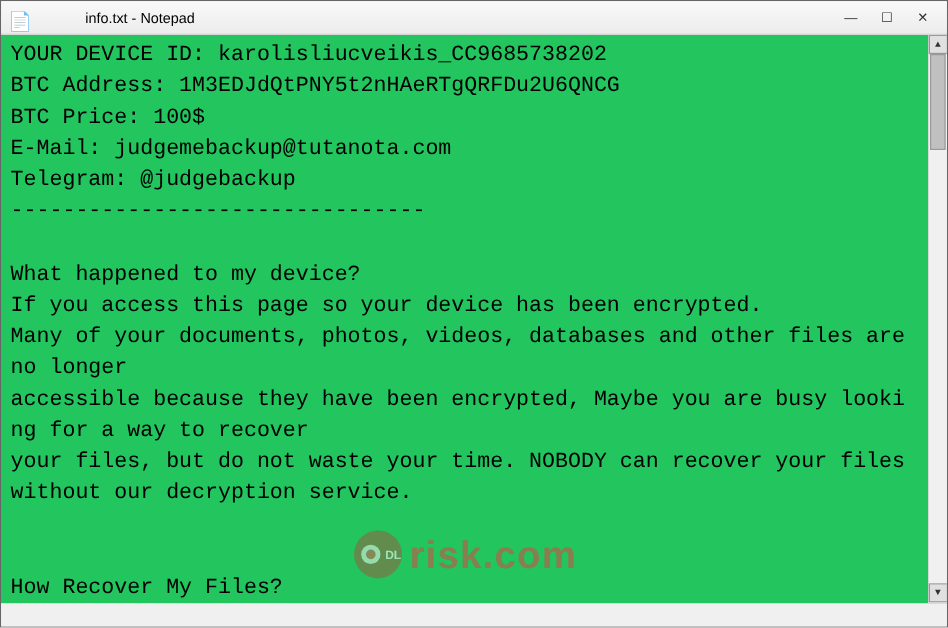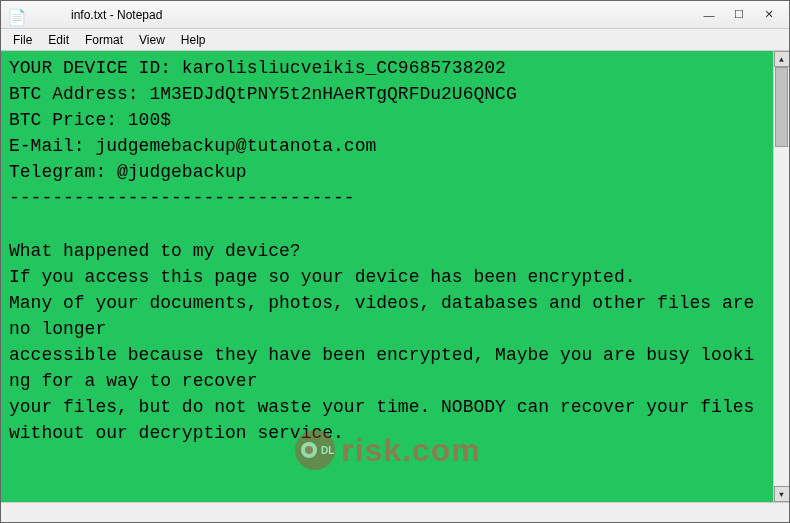--- a/index.html
+++ b/index.html
@@ -135,21 +135,21 @@
       left: 1px;
       right: 1px;
       height: 80px;
       background: #c0c0c0;
       border: 1px solid #999;
       cursor: pointer;
     }
 
     .watermark-container {
       position: absolute;
-      bottom: 30px;
+      bottom: 18px;
       left: 0;
       right: 16px;
       display: flex;
       justify-content: center;
       pointer-events: none;
       z-index: 10;
     }
 
     .watermark {
       opacity: 0.55;
@@ -200,27 +200,20 @@
       <span class="title-bar-icon">📄</span>
       <span class="title-bar-title">info.txt - Notepad</span>
     </div>
     <div class="title-bar-controls">
       <button class="ctrl-btn">—</button>
       <button class="ctrl-btn">☐</button>
       <button class="ctrl-btn close">✕</button>
     </div>
   </div>
 
-  <div class="menu-bar">
-    <span class="menu-item">File</span>
-    <span class="menu-item">Edit</span>
-    <span class="menu-item">Format</span>
-    <span class="menu-item">View</span>
-    <span class="menu-item">Help</span>
-  </div>
 
   <div class="content-wrapper">
     <div class="text-content">YOUR DEVICE ID: karolisliucveikis_CC9685738202
 BTC Address: 1M3EDJdQtPNY5t2nHAeRTgQRFDu2U6QNCG
 BTC Price: 100$
 E-Mail: judgemebackup@tutanota.com
 Telegram: @judgebackup
 --------------------------------
 
 What happened to my device?

